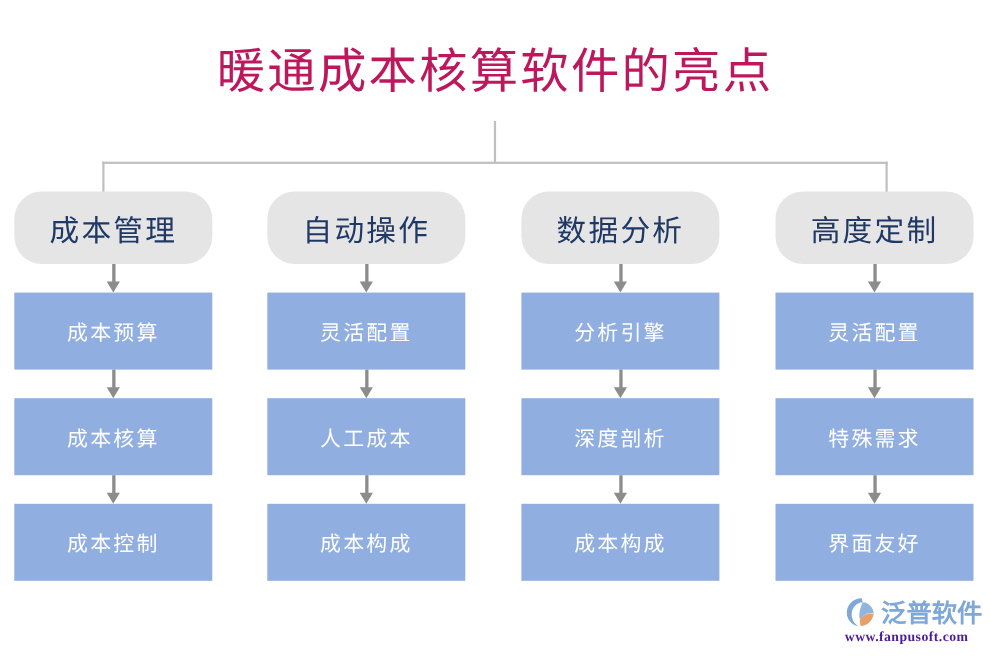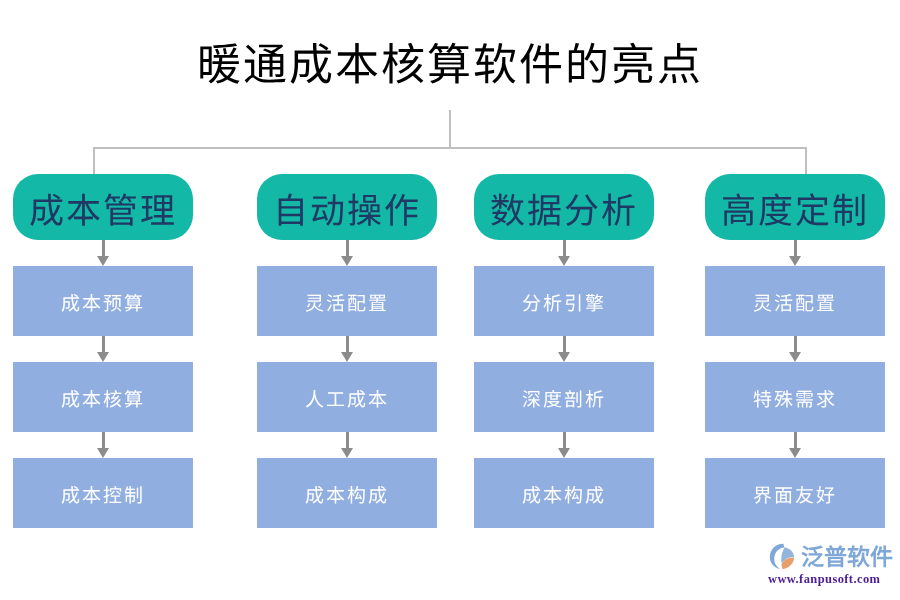--- a/index.html
+++ b/index.html
@@ -23,21 +23,21 @@
   #page-title {
     position: absolute;
     left: 0;
     top: 38px;
     width: 900px;
     text-align: center;
     font-family: "Liberation Serif", "DejaVu Serif", serif;
     font-size: 44px;
     line-height: 56px;
     letter-spacing: 2px;
-    color: #000000;
+    color: #be185d;
     white-space: nowrap;
     user-select: none;
   }
 
   
   .conn {
     position: absolute;
     background: #bfbfbf;
   }
   #root-stem {
@@ -65,33 +65,33 @@
     height: 28px;
   }
 
   
   .column {
     position: absolute;
     top: 174px;
     width: 180px;
   }
   #col-0 { left: 13px; }
-  #col-1 { left: 257px; }
+  #col-1 { left: 243px; }
   #col-2 { left: 474px; }
   #col-3 { left: 705px; }
 
   .head-box {
     width: 180px;
     height: 66px;
-    background: #14b8a6;
+    background: #e5e5e5;
     display: flex;
     align-items: center;
     justify-content: center;
     font-family: "Liberation Serif", "DejaVu Serif", serif;
-    font-size: 35px;
+    font-size: 27px;
     letter-spacing: 2px;
     color: #1f3864;
     box-sizing: border-box;
     user-select: none;
     border-radius: 25px;
   }
 
   .step-box {
     width: 180px;
     height: 70px;

